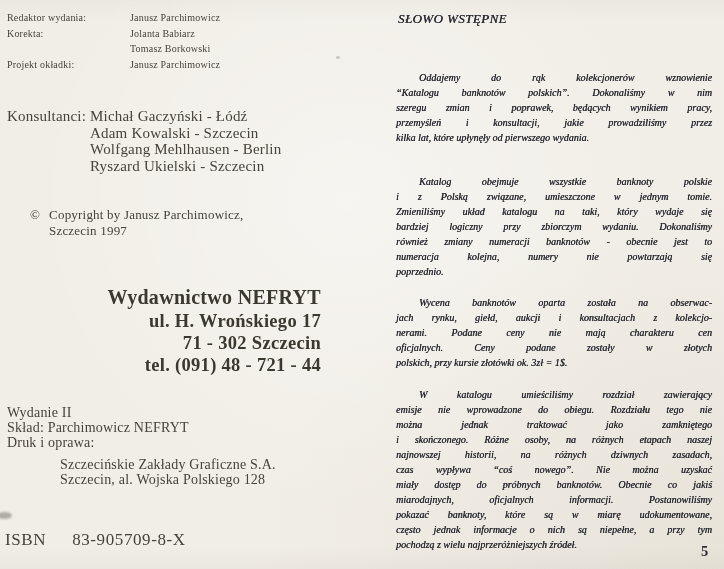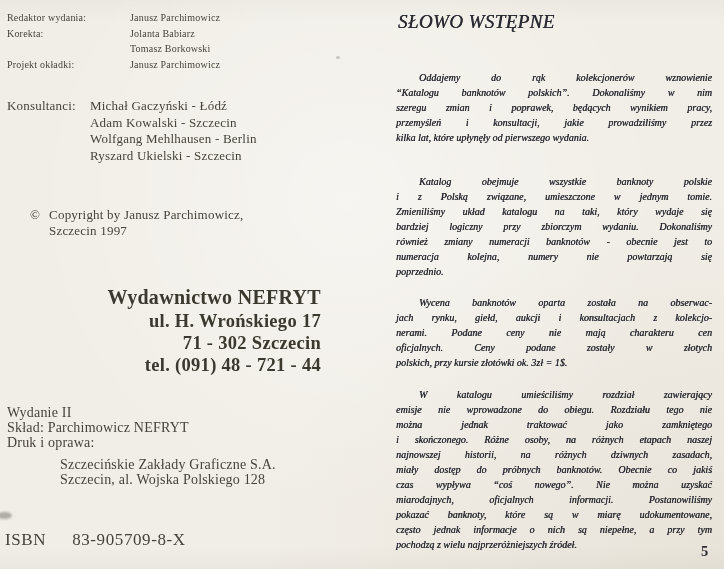--- a/index.html
+++ b/index.html
@@ -19,39 +19,39 @@
       radial-gradient(ellipse at 100% 95%, rgba(150,135,100,0.10) 0%, rgba(150,135,100,0.0) 45%),
       linear-gradient(180deg, rgba(120,115,100,0.05) 0%, rgba(255,255,255,0.0) 4%, rgba(255,255,255,0.0) 96%, rgba(120,115,100,0.06) 100%);
     pointer-events: none;
   }
 
   
   .page-left { position: absolute; left: 0; top: 0; width: 360px; height: 569px; color: var(--ink-left, #46433b); }
   .credits { position: absolute; left: 7px; top: 10px; font-size: 10px; line-height: 15.5px; letter-spacing: 0.2px; }
   .credit-row { display: flex; }
   .credit-label { width: 123px; flex: 0 0 123px; }
-  .consultants { position: absolute; left: 7px; top: 98px; display: flex; font-size: 13px; letter-spacing: 0.2px; }
+  .consultants { position: absolute; left: 7px; top: 108px; display: flex; font-size: 15px; letter-spacing: 0.2px; }
   .consultants-label { width: 83px; flex: 0 0 83px; }
   .consultants .line, .consultant-list { line-height: 16.5px; }
   .copyright { position: absolute; left: 30px; top: 207px; font-size: 13px; line-height: 16px; letter-spacing: 0.2px; }
   .copyright .csym { margin-right: 9px; }
   .copyright .indent { margin-left: 19px; }
   .publisher { position: absolute; left: 16px; top: 285px; width: 305px; text-align: right; font-weight: bold; color: var(--ink-bold, #3b382f); }
   .publisher .name { font-size: 20px; line-height: 25px; letter-spacing: 0.3px; }
   .publisher .pline { font-size: 18.5px; line-height: 22px; letter-spacing: 0.3px; }
   .colophon { position: absolute; left: 7px; top: 405px; font-size: 14px; line-height: 15.2px; letter-spacing: 0.2px; }
   .print-lines { margin-left: 53px; margin-top: 6px; }
   .print-lines .line { line-height: 15.2px; }
   .isbn { position: absolute; left: 5px; top: 530px; font-size: 17px; letter-spacing: 0.6px; }
   .isbn .isbn-label { margin-right: 26px; }
 
   
   .page-right { position: absolute; left: 396px; top: 0; width: 318px; height: 569px;
                 color: var(--ink-right, #2b2b33); font-style: italic; }
-  .page-right .heading { position: absolute; left: 2px; top: 11px; font-size: 19px;
+  .page-right .heading { position: absolute; left: 2px; top: 11px; font-size: 13px;
                 letter-spacing: 0.4px; text-shadow: 0.3px 0 0 currentColor; }
   .para { position: absolute; left: 0; width: 316px; font-size: 10px; line-height: 15px;
           text-shadow: 0.3px 0 0 currentColor; }
   .para.p1 { top: 70px; }
   .para.p2 { top: 162px; margin-top: 12px; }
   .para.p3 { top: 295px; }
   .para.p4 { top: 387px; }
   .jline { text-align: justify; text-align-last: justify; white-space: normal; }
   .jline.first { text-indent: 23px; }
   .jline.last { text-align-last: left; }
@@ -153,22 +153,22 @@
       <div class="jline">nerami. Podane ceny nie mają charakteru cen</div>
       <div class="jline">oficjalnych. Ceny podane zostały w złotych</div>
       <div class="jline last">polskich, przy kursie złotówki ok. 3zł = 1$.</div>
     </div>
   <div class="para p4">
       <div class="jline first">W katalogu umieściliśmy rozdział zawierający</div>
       <div class="jline">emisje nie wprowadzone do obiegu. Rozdziału tego nie</div>
       <div class="jline">można jednak traktować jako zamkniętego</div>
       <div class="jline">i skończonego. Różne osoby, na różnych etapach naszej</div>
       <div class="jline">najnowszej historii, na różnych dziwnych zasadach,</div>
+      <div class="jline">czas wypływa “coś nowego”. Nie można uzyskać</div>
       <div class="jline">miały dostęp do próbnych banknotów. Obecnie co jakiś</div>
-      <div class="jline">czas wypływa “coś nowego”. Nie można uzyskać</div>
       <div class="jline">miarodajnych, oficjalnych informacji. Postanowiliśmy</div>
       <div class="jline">pokazać banknoty, które są w miarę udokumentowane,</div>
       <div class="jline">często jednak informacje o nich są niepełne, a przy tym</div>
       <div class="jline last">pochodzą z wielu najprzeróżniejszych źródeł.</div>
     </div>
 </div>
 
 <div class="page-num">5</div>
 
 <div class="smudge-left"></div>

